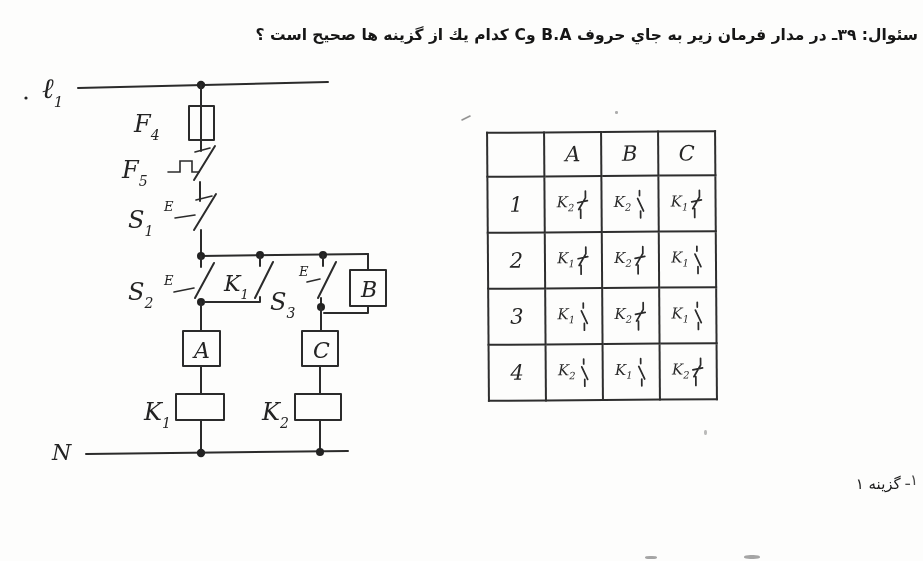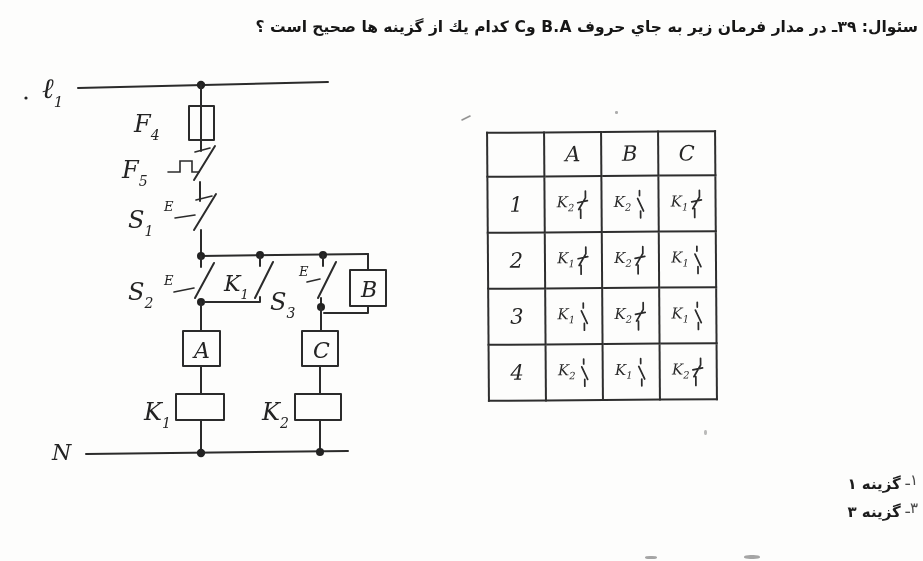--- a/index.html
+++ b/index.html
@@ -4,21 +4,21 @@
 <style>
   html,body{margin:0;padding:0;}
   body{
     width:923px;height:561px;position:relative;overflow:hidden;
     background:#fdfdfc;
     font-family:"DejaVu Sans","Liberation Sans",sans-serif;
     color:#1f1f1f;
   }
   
   .question{
-    position:absolute;top:15px;left:170px;width:748px;
+    position:absolute;top:23px;left:170px;width:748px;
     direction:rtl;text-align:right;
     font-size:15.5px;font-weight:bold;color:#161616;
     letter-spacing:.2px;line-height:1.6;
     filter:blur(.2px);
   }
   
   .circuit{position:absolute;left:18px;top:48px;}
   .circuit svg{display:block;}
   .ink{stroke:#2b2b2b;stroke-width:2;fill:none;stroke-linecap:round;stroke-linejoin:round;}
   .ink-thin{stroke:#2b2b2b;stroke-width:1.6;fill:none;stroke-linecap:round;}
@@ -49,21 +49,21 @@
   .csym .g-no,.csym .g-nc{display:none;}
   .csym.contact-no .g-no{display:block;}
   .csym.contact-nc .g-nc{display:block;}
   
   .options{
     position:absolute;right:5px;top:466px;width:200px;
     direction:rtl;text-align:right;font-size:15px;color:#1c1c1c;
   }
   .option{height:28px;line-height:28px;white-space:nowrap;}
   .opt-prefix{font-size:15px;color:#4a4a4a;vertical-align:4px;letter-spacing:1px;}
-  .opt-label{font-weight:700;}
+  .opt-label{font-weight:400;}
   
   .speck{position:absolute;background:#6a6a6a;border-radius:40%;}
 </style>
 </head>
 <body>
 
 <div class="question">سئوال: ۳۹ـ در مدار فرمان زير به جاي حروف B.A وC كدام يك از گزينه  ها صحيح است ؟</div>
 
 <div class="circuit">
 <svg width="460" height="420" viewBox="0 0 460 420" xmlns="http://www.w3.org/2000/svg">
@@ -333,22 +333,18 @@
           </span></td>
   </tr>
 </tbody>
   </table>
 
 <div class="options">
   <div class="option">
     <span class="opt-prefix">۱ـ</span>
     <span class="opt-label">گزينه ۱</span>
   </div>
-  <div class="option">
-    <span class="opt-prefix">۳ـ</span>
-    <span class="opt-label">گزينه ۳</span>
-  </div>
 </div>
 
 <div class="speck" style="left:615px;top:111px;width:3px;height:3px;opacity:.55;"></div>
 <div class="speck" style="left:704px;top:430px;width:3px;height:5px;opacity:.45;"></div>
 <div class="speck" style="left:645px;top:556px;width:12px;height:3px;opacity:.6;"></div>
 <div class="speck" style="left:744px;top:555px;width:16px;height:4px;opacity:.6;"></div>
 
 </body></html>

